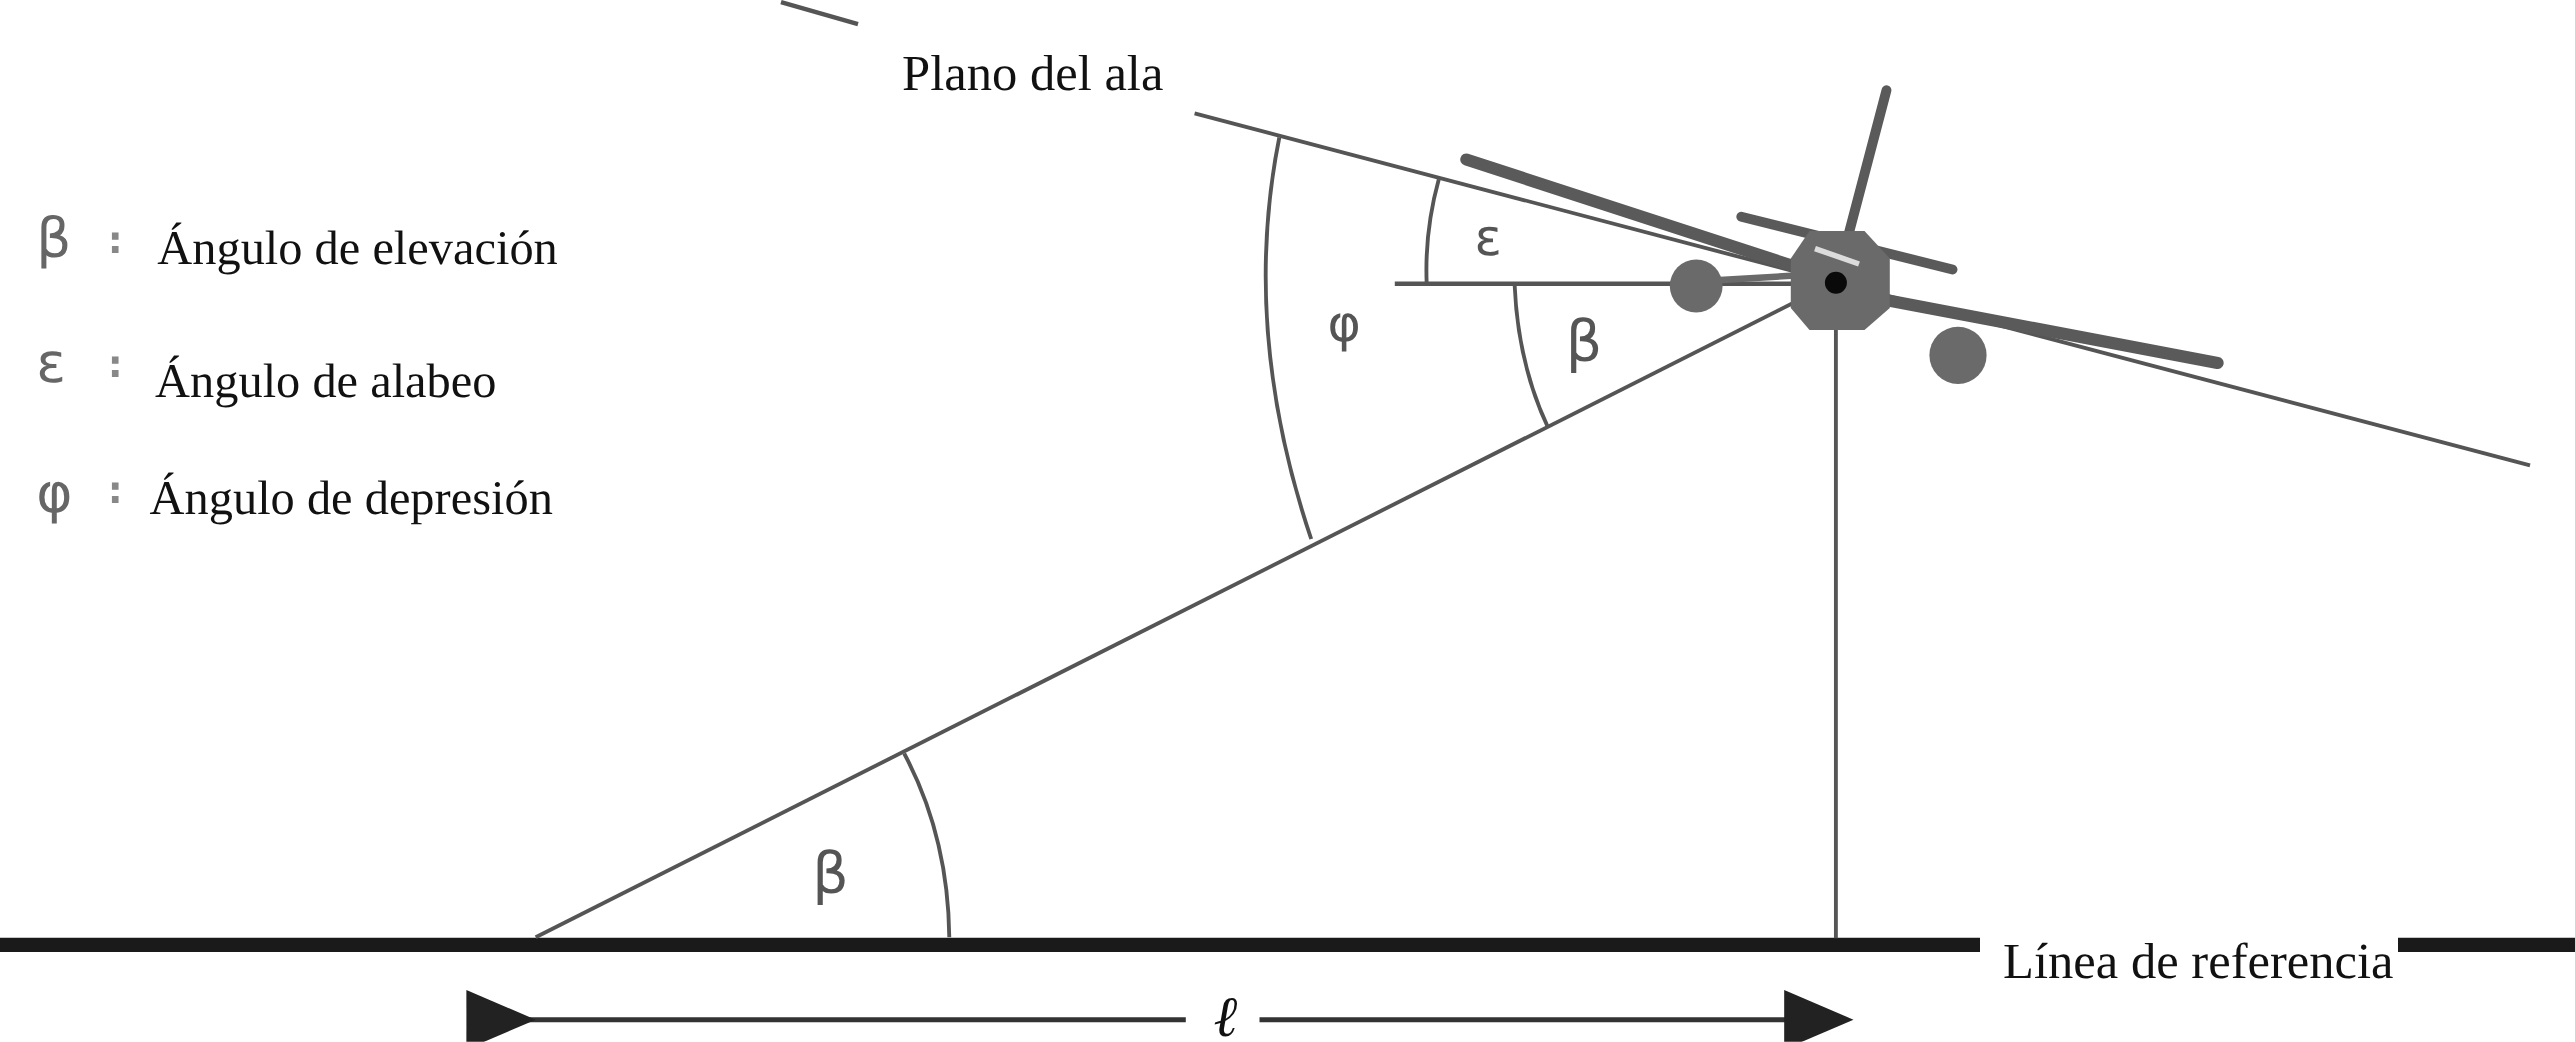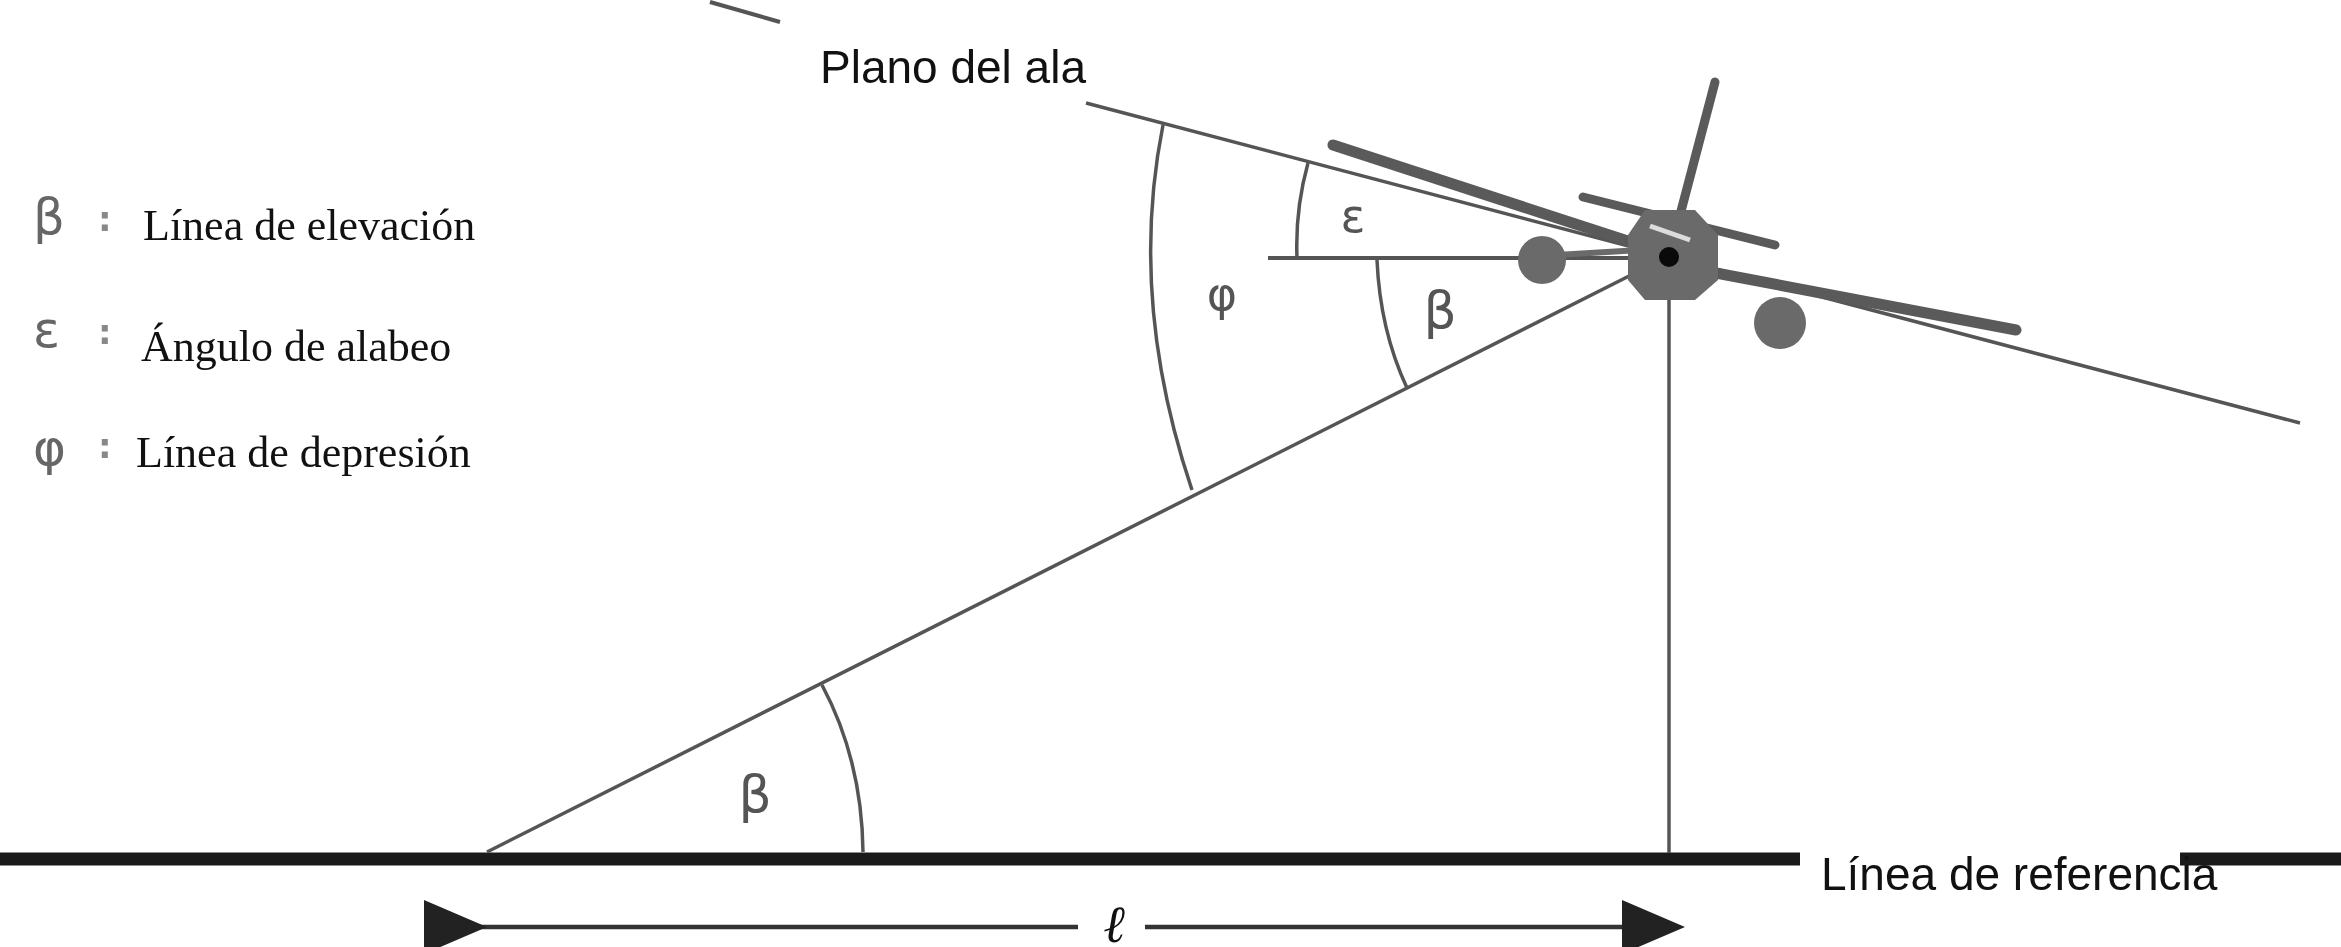--- a/index.html
+++ b/index.html
@@ -15,21 +15,21 @@
   }
   .legend-sym {
     position: absolute; font-family: "DejaVu Sans", sans-serif; color: #666666;
     font-size: 50px; line-height: 1;
   }
   .legend-colon {
     position: absolute; font-family: "DejaVu Sans", sans-serif; color: #888888;
     font-size: 34px; line-height: 1; font-weight: bold;
   }
   .label-abs {
-    position: absolute; font-family: Liberation Sans, sans-serif;
+    position: absolute; font-family: Liberation Serif, serif;
     font-size: 46px; color: #111111; white-space: nowrap; line-height: 1;
   }
 </style>
 </head>
 <body>
 
 <div id="stage">
 
   <svg width="2341" height="947" viewBox="0 0 2341 947">
     <defs>
@@ -90,27 +90,27 @@
   </svg>
 
   <div class="label-abs" style="left:820px; top:44px;">Plano del ala</div>
 
   <div class="label-abs" style="left:1821px; top:821px;margin-top:30px;">Línea de referencia</div>
 
   <div>
     <div class="legend-row" style="top:190px;">
       <span class="legend-sym" style="left:33px; top:2px;">β</span>
       <span class="legend-colon" style="left:98px; top:12px;">:</span>
-      <span class="legend-text" style="left:143px; top:14px;">Línea de elevación</span>
+      <span class="legend-text" style="left:143px; top:14px;">Ángulo de elevación</span>
     </div>
     <div class="legend-row" style="top:303px;">
       <span class="legend-sym" style="left:33px; top:2px;">ε</span>
       <span class="legend-colon" style="left:98px; top:12px;">:</span>
       <span class="legend-text" style="left:141px; top:22px;">Ángulo de alabeo</span>
     </div>
     <div class="legend-row" style="top:417px;">
       <span class="legend-sym" style="left:33px; top:6px;">φ</span>
       <span class="legend-colon" style="left:98px; top:12px;">:</span>
-      <span class="legend-text" style="left:136px; top:14px;">Línea de depresión</span>
+      <span class="legend-text" style="left:136px; top:14px;">Ángulo de depresión</span>
     </div>
   </div>
 
 </div>
 
 </body></html>

